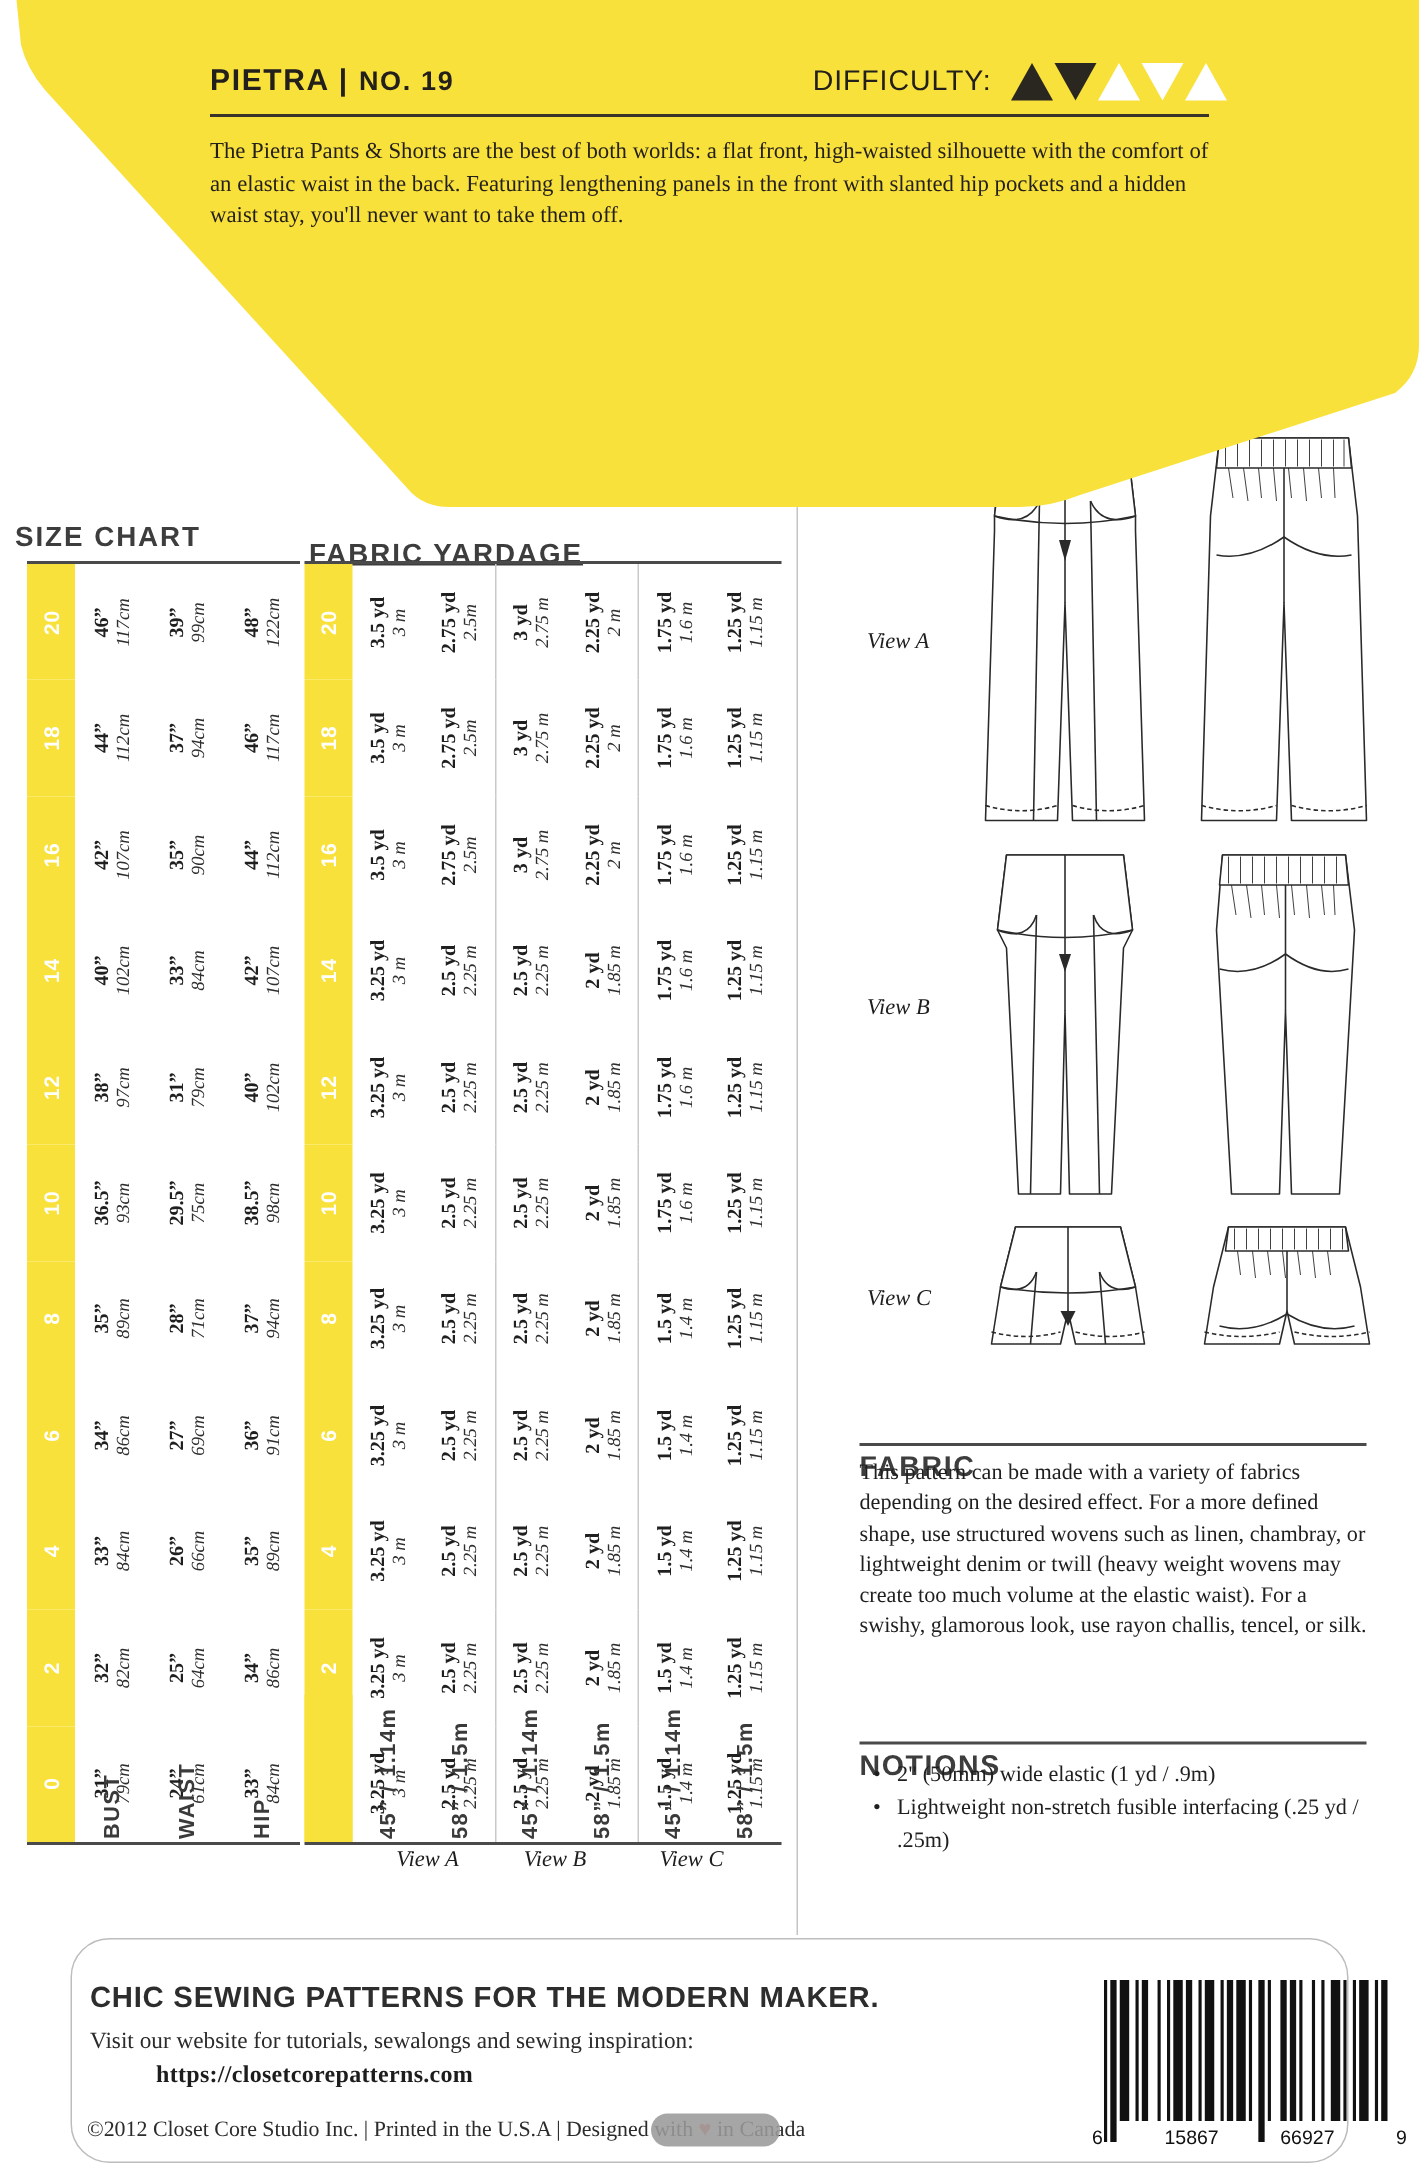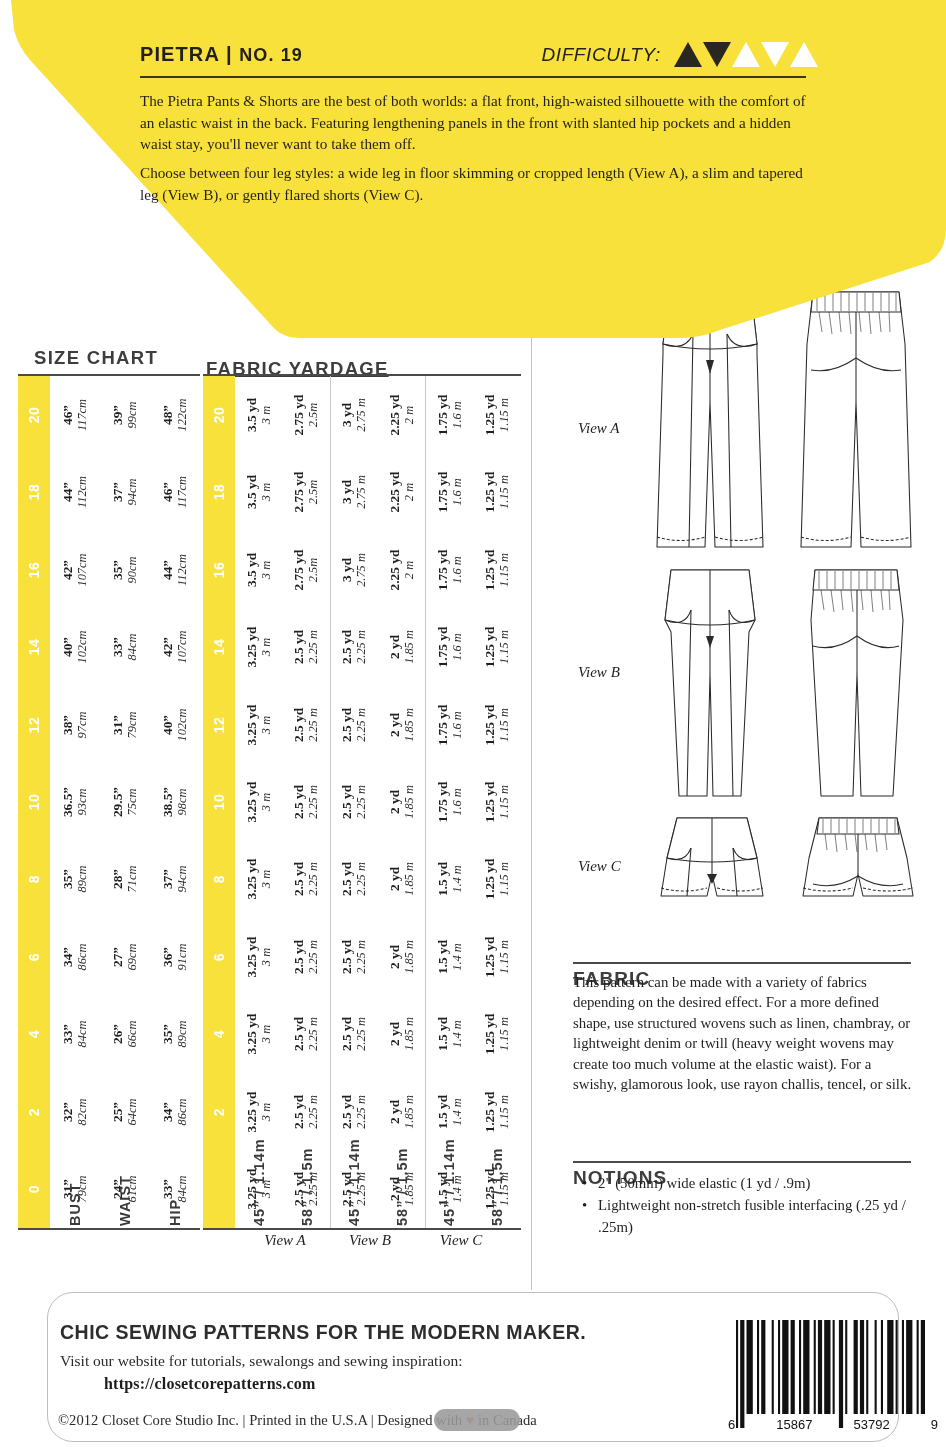--- a/index.html
+++ b/index.html
@@ -23,21 +23,21 @@
     position: absolute; left: 140px; top: 43px;
     font-size: 20px; font-weight: bold; letter-spacing: 1.1px;
     color: #23201c;
   }
   .pattern-title .num { font-size: 18px; }
   .difficulty-wrap {
     position: absolute; right: 128px; top: 42px;
     display: flex; align-items: center; gap: 13px;
   }
   .difficulty-label {
-    font-size: 19px; letter-spacing: 0.6px; color: #23201c; font-style: italic;
+    font-size: 19px; letter-spacing: 0.6px; color: #23201c;
   }
   .tri-row { display: flex; align-items: center; gap: 1px; }
   .tri {
     width: 0; height: 0;
     border-left: 14px solid transparent;
     border-right: 14px solid transparent;
   }
   .tri.up.filled   { border-bottom: 25px solid #2a2620; }
   .tri.down.filled { border-top: 25px solid #2a2620; }
   .tri.up.empty    { border-bottom: 25px solid #ffffff; }
@@ -52,21 +52,21 @@
     font-size: 15.2px; line-height: 21.5px; color: #231f1a;
   }
   #intro-1 { top: 90px; }
   #intro-2 { top: 162px; }
 
   
   .chart-head {
     position: absolute;
     font-size: 18.5px; font-weight: bold; letter-spacing: 1.3px; color: #3d3d3d;
   }
-  #size-chart-title { left: 34px; top: 347px; }
+  #size-chart-title { left: 10px; top: 347px; }
   #yardage-title { left: 206px; top: 358px; text-decoration: underline; }
   .chart-topline {
     position: absolute; height: 2px; background: #4a4a4a; top: 374px;
   }
   #topline-a { left: 18px; width: 182px; }
   #topline-b { left: 203px; width: 318px; }
 
   .table-area {
     position: absolute; top: 376px; height: 852px;
   }
@@ -241,21 +241,20 @@
       <span class="tri down filled"></span>
       <span class="tri up empty"></span>
       <span class="tri down empty"></span>
       <span class="tri up empty"></span>
     </span>
   </div>
 
   <div class="header-rule"></div>
 
   <p class="intro-p" id="intro-1">The Pietra Pants &amp; Shorts are the  best of both worlds: a flat front, high-waisted silhouette with the comfort of an elastic waist in the back. Featuring lengthening panels in the front with slanted hip pockets and a hidden waist stay, you'll never want to take them off.</p>
-  <p class="intro-p" id="intro-2">Choose between four leg styles: a wide leg in floor skimming or cropped length (View A), a slim and tapered leg (View B), or gently flared shorts (View C).</p>
 </div>
 
 <div class="chart-head" id="size-chart-title">SIZE CHART</div>
 <div class="chart-topline" id="topline-a"></div>
 <div class="table-area" id="size-table">
     <div class="size-row" style="top: 0px; height: 77.4545px;">
       <div class="sz-badge">
         <span>20</span>
       </div>
       <div class="cells">
@@ -1027,15 +1026,15 @@
     <rect x="153.2" y="2" width="6.3" height="94" fill="#111"></rect>
     <rect x="161.6" y="2" width="2.1" height="94" fill="#111"></rect>
     <rect x="167.9" y="2" width="2.1" height="94" fill="#111"></rect>
     <rect x="172.1" y="2" width="6.3" height="94" fill="#111"></rect>
     <rect x="182.6" y="2" width="2.1" height="94" fill="#111"></rect>
     <rect x="186.8" y="2" width="4.2" height="94" fill="#111"></rect>
   </svg>
 <div id="barcode-digits">
     <span>6</span>
     <span>15867</span>
-    <span>53792</span>
+    <span>66927</span>
     <span>9</span>
   </div>
 
 </body></html>

